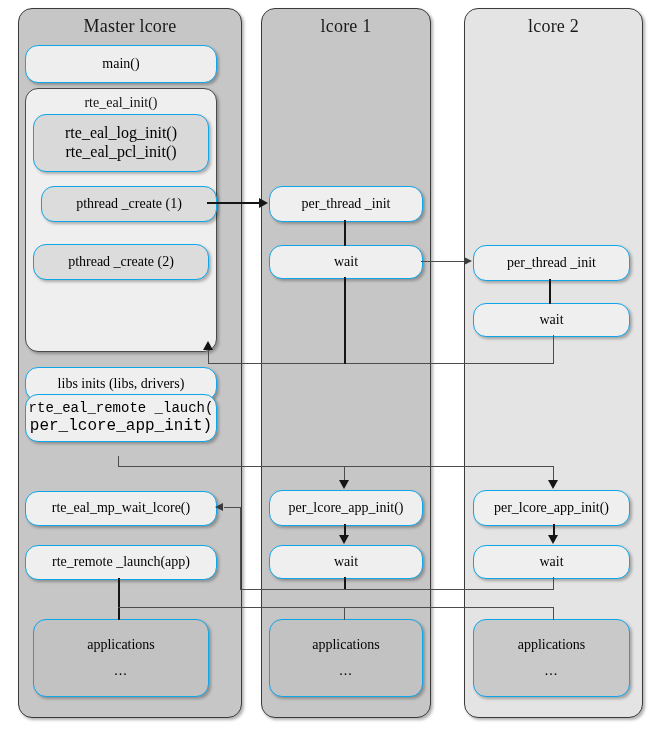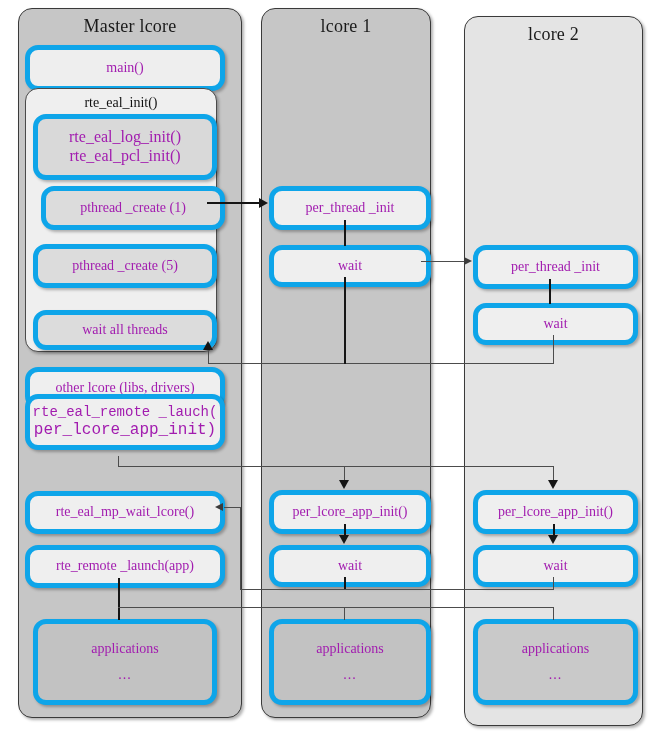--- a/index.html
+++ b/index.html
@@ -6,23 +6,23 @@
   body{font-family:"Liberation Serif",serif;}
   #root{position:relative;width:659px;height:735px;overflow:hidden;background:#fff;}
 
   
   .col{position:absolute;border:1px solid #3a3a3a;border-radius:14px;
        box-shadow:2px 2px 3px rgba(0,0,0,.30);}
   .col-title{position:absolute;left:0;right:0;top:7px;text-align:center;
              font-size:18px;color:#1a1a1a;letter-spacing:.2px;}
 
   
-  .node{position:absolute;border:5px solid #0ea5e9;border-radius:13px;
+  .node{position:absolute;border:1px solid #0ea5e9;border-radius:13px;
         display:flex;flex-direction:column;align-items:center;justify-content:center;
-        text-align:center;font-size:14px;color:#a21caf;line-height:1.18;
+        text-align:center;font-size:14px;color:#000000;line-height:1.18;
         box-shadow:2px 2px 3px rgba(0,0,0,.28);}
   .node .l2{font-size:16px;}
   .dots{font-size:14px;letter-spacing:1px;margin-top:9px;}
 
   
   .panel{position:absolute;border:1px solid #4a4a4a;border-radius:13px;
          box-shadow:2px 2px 3px rgba(0,0,0,.28);}
   .panel-title{position:absolute;left:0;right:0;top:6px;text-align:center;font-size:14px;color:#111;}
 
   
@@ -59,29 +59,26 @@
   <div class="node" style="left:33px;top:114px;width:174px;height:56px;background:#d9d9d9;">
     <span class="l2">rte_eal_log_init()</span>
     <span class="l2">rte_eal_pcl_init()</span>
   </div>
 
   <div class="node" style="left:41px;top:186px;width:174px;height:34px;background:#dcdcdc;">
     <span>pthread _create (1)</span>
   </div>
 
   <div class="node" style="left:33px;top:244px;width:174px;height:34px;background:#dcdcdc;">
-    <span>pthread _create (5)</span>
+    <span>pthread _create (2)</span>
   </div>
 
-  <div class="node" style="left:33px;top:310px;width:174px;height:30px;background:#dcdcdc;">
-    <span>wait all threads</span>
-  </div>
 
   <div class="node" style="left:25px;top:367px;width:190px;height:32px;background:#efefef;">
-    <span>other lcore (libs, drivers)</span>
+    <span>libs inits (libs, drivers)</span>
   </div>
 
   <div class="node" style="left:25px;top:394px;width:190px;height:46px;background:#efefef;font-family:Liberation Mono, monospace;">
     <span>rte_eal_remote _lauch(</span>
     <span class="l2">per_lcore_app_init)</span>
   </div>
 
   <div class="node" style="left:25px;top:491px;width:190px;height:33px;background:#efefef;">
     <span>rte_eal_mp_wait_lcore()</span>
   </div>
@@ -113,21 +110,21 @@
 
   <div class="node" style="left:269px;top:545px;width:152px;height:32px;background:#efefef;">
     <span>wait</span>
   </div>
 
   <div class="node" style="left:269px;top:619px;width:152px;height:76px;background:#c2c2c2;">
     <span>applications</span>
     <span class="dots">...</span>
   </div>
 
-  <div class="col" style="left:464px;top:8px;width:177px;height:708px;background:#e4e4e4;margin-top:8px;">
+  <div class="col" style="left:464px;top:8px;width:177px;height:708px;background:#e4e4e4;">
     <div class="col-title">lcore 2</div>
   </div>
 
   <div class="node" style="left:473px;top:245px;width:155px;height:34px;background:#efefef;">
     <span>per_thread _init</span>
   </div>
 
   <div class="node" style="left:473px;top:303px;width:155px;height:32px;background:#efefef;">
     <span>wait</span>
   </div>

